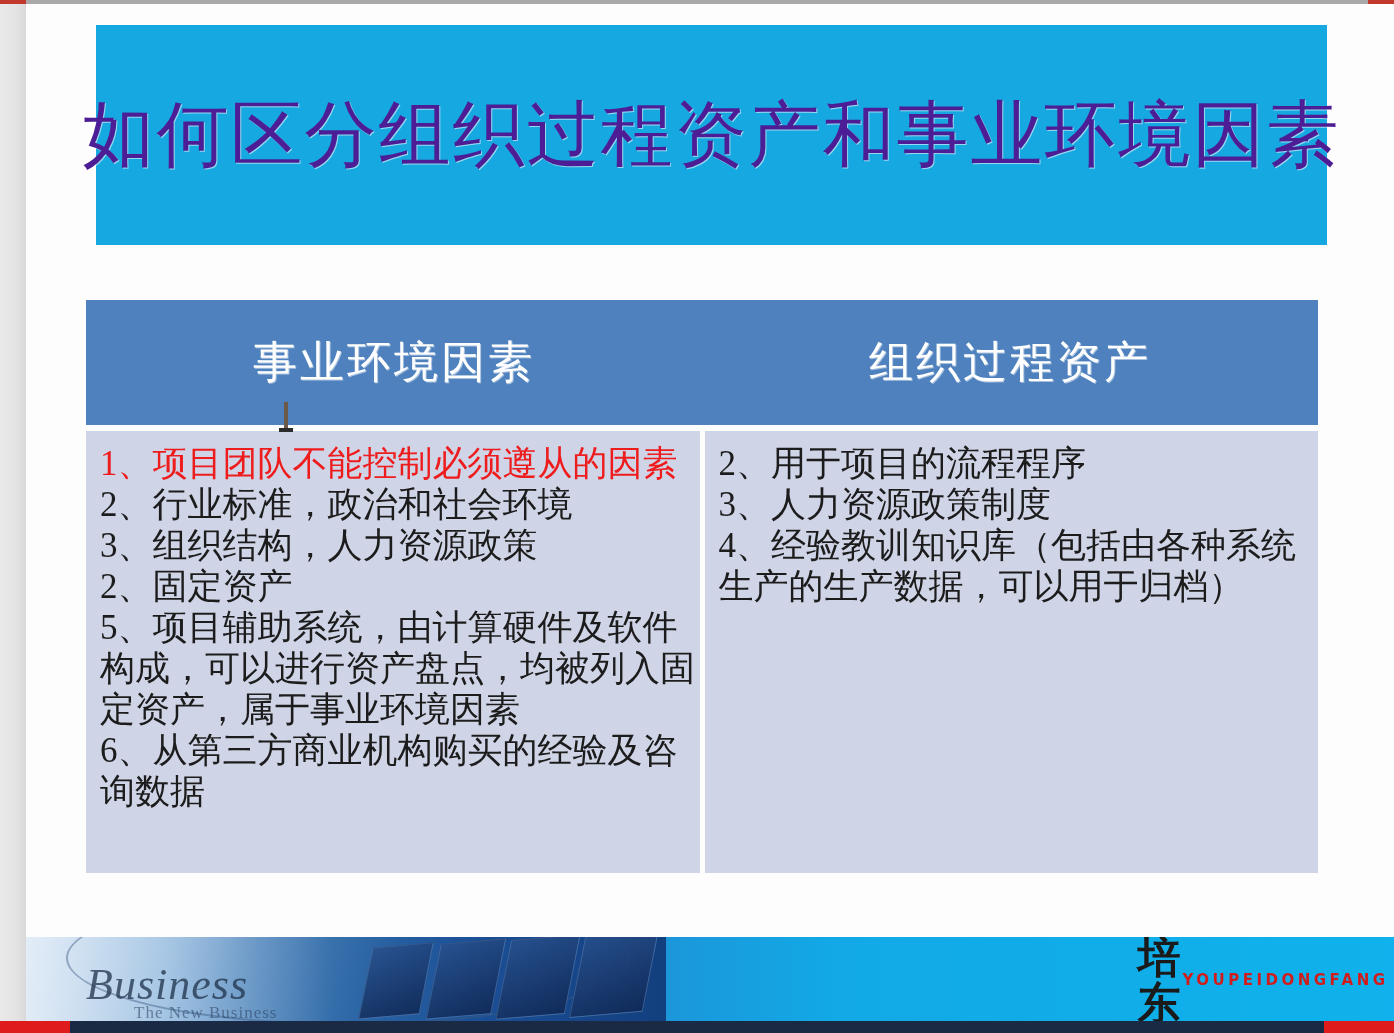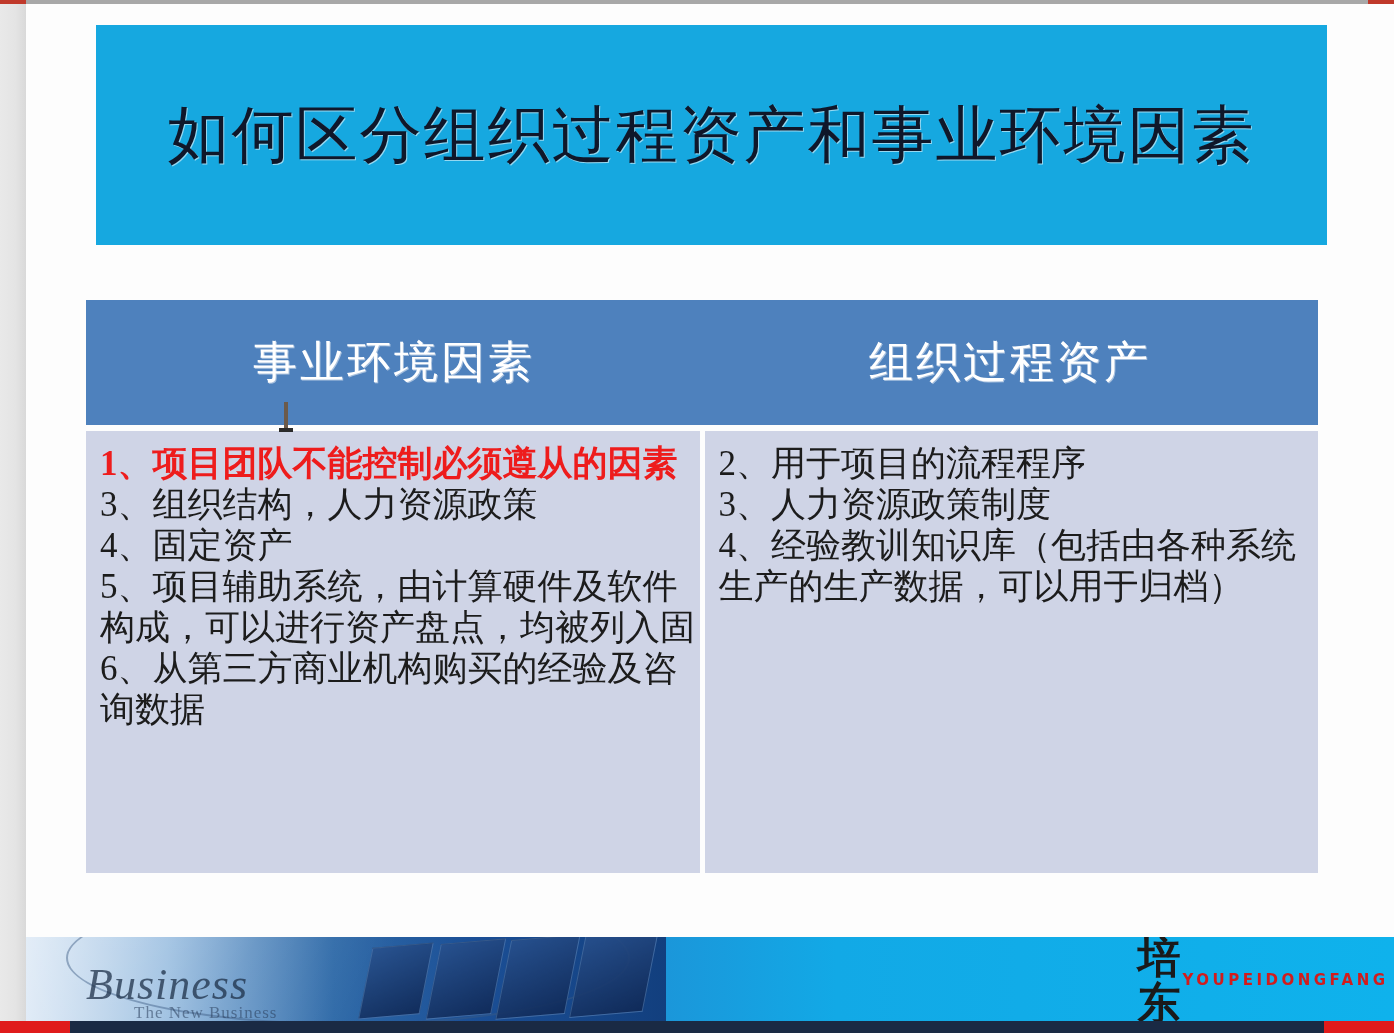--- a/index.html
+++ b/index.html
@@ -73,22 +73,22 @@
   #title-banner {
     position: absolute;
     left: 70px; top: 21px;
     width: 1231px; height: 220px;
     background: #16a8e0;
     display: flex;
     align-items: center;
     justify-content: center;
   }
   #title-text {
-    color: #0f172a;
-    font-size: 62px;
+    color: #4c1d95;
+    font-size: 72px;
     letter-spacing: 2px;
     font-family: "Liberation Serif", "DejaVu Serif", serif;
     text-shadow: 1px 1px 0 rgba(255,255,255,0.55);
     white-space: nowrap;
   }
 
   
   #comparison-table {
     position: absolute;
     left: 60px; top: 296px;
@@ -125,21 +125,21 @@
     box-sizing: border-box;
     overflow: hidden;
   }
   .cell-line {
     font-size: 35px;
     line-height: 41px;
     color: #1c1c1c;
     font-family: "Liberation Serif", "DejaVu Serif", serif;
     white-space: nowrap;
   }
-  .cell-line.highlight-red { color: #ee1c1c; font-weight: bold; }
+  .cell-line.highlight-red { color: #ee1c1c; font-weight: normal; }
 
   
   #text-caret {
     position: absolute;
     left: 198px; top: 102px;
     width: 4px; height: 27px;
     background: #6b5a4a;
   }
   #text-caret::after {
     content: "";
@@ -243,24 +243,26 @@
           <span class="header-cell-label">事业环境因素</span>
         </div>
         <div class="header-cell">
           <span class="header-cell-label">组织过程资产</span>
         </div>
       </div>
 
       <div class="table-body-row">
         <div class="body-cell" id="body-cell-left">
             <div class="cell-line highlight-red">1、项目团队不能控制必须遵从的因素</div>
+            <div class="cell-line">2、行业标准，政治和社会环境</div>
             <div class="cell-line">3、组织结构，人力资源政策</div>
-            <div class="cell-line">4、固定资产</div>
+            <div class="cell-line">2、固定资产</div>
             <div class="cell-line">5、项目辅助系统，由计算硬件及软件</div>
             <div class="cell-line">构成，可以进行资产盘点，均被列入固</div>
+            <div class="cell-line">定资产，属于事业环境因素</div>
             <div class="cell-line">6、从第三方商业机构购买的经验及咨</div>
             <div class="cell-line">询数据</div>
           </div>
         <div class="body-cell" id="body-cell-right">
             <div class="cell-line">2、用于项目的流程程序</div>
             <div class="cell-line">3、人力资源政策制度</div>
             <div class="cell-line">4、经验教训知识库（包括由各种系统</div>
             <div class="cell-line">生产的生产数据，可以用于归档）</div>
           </div>
       </div>

